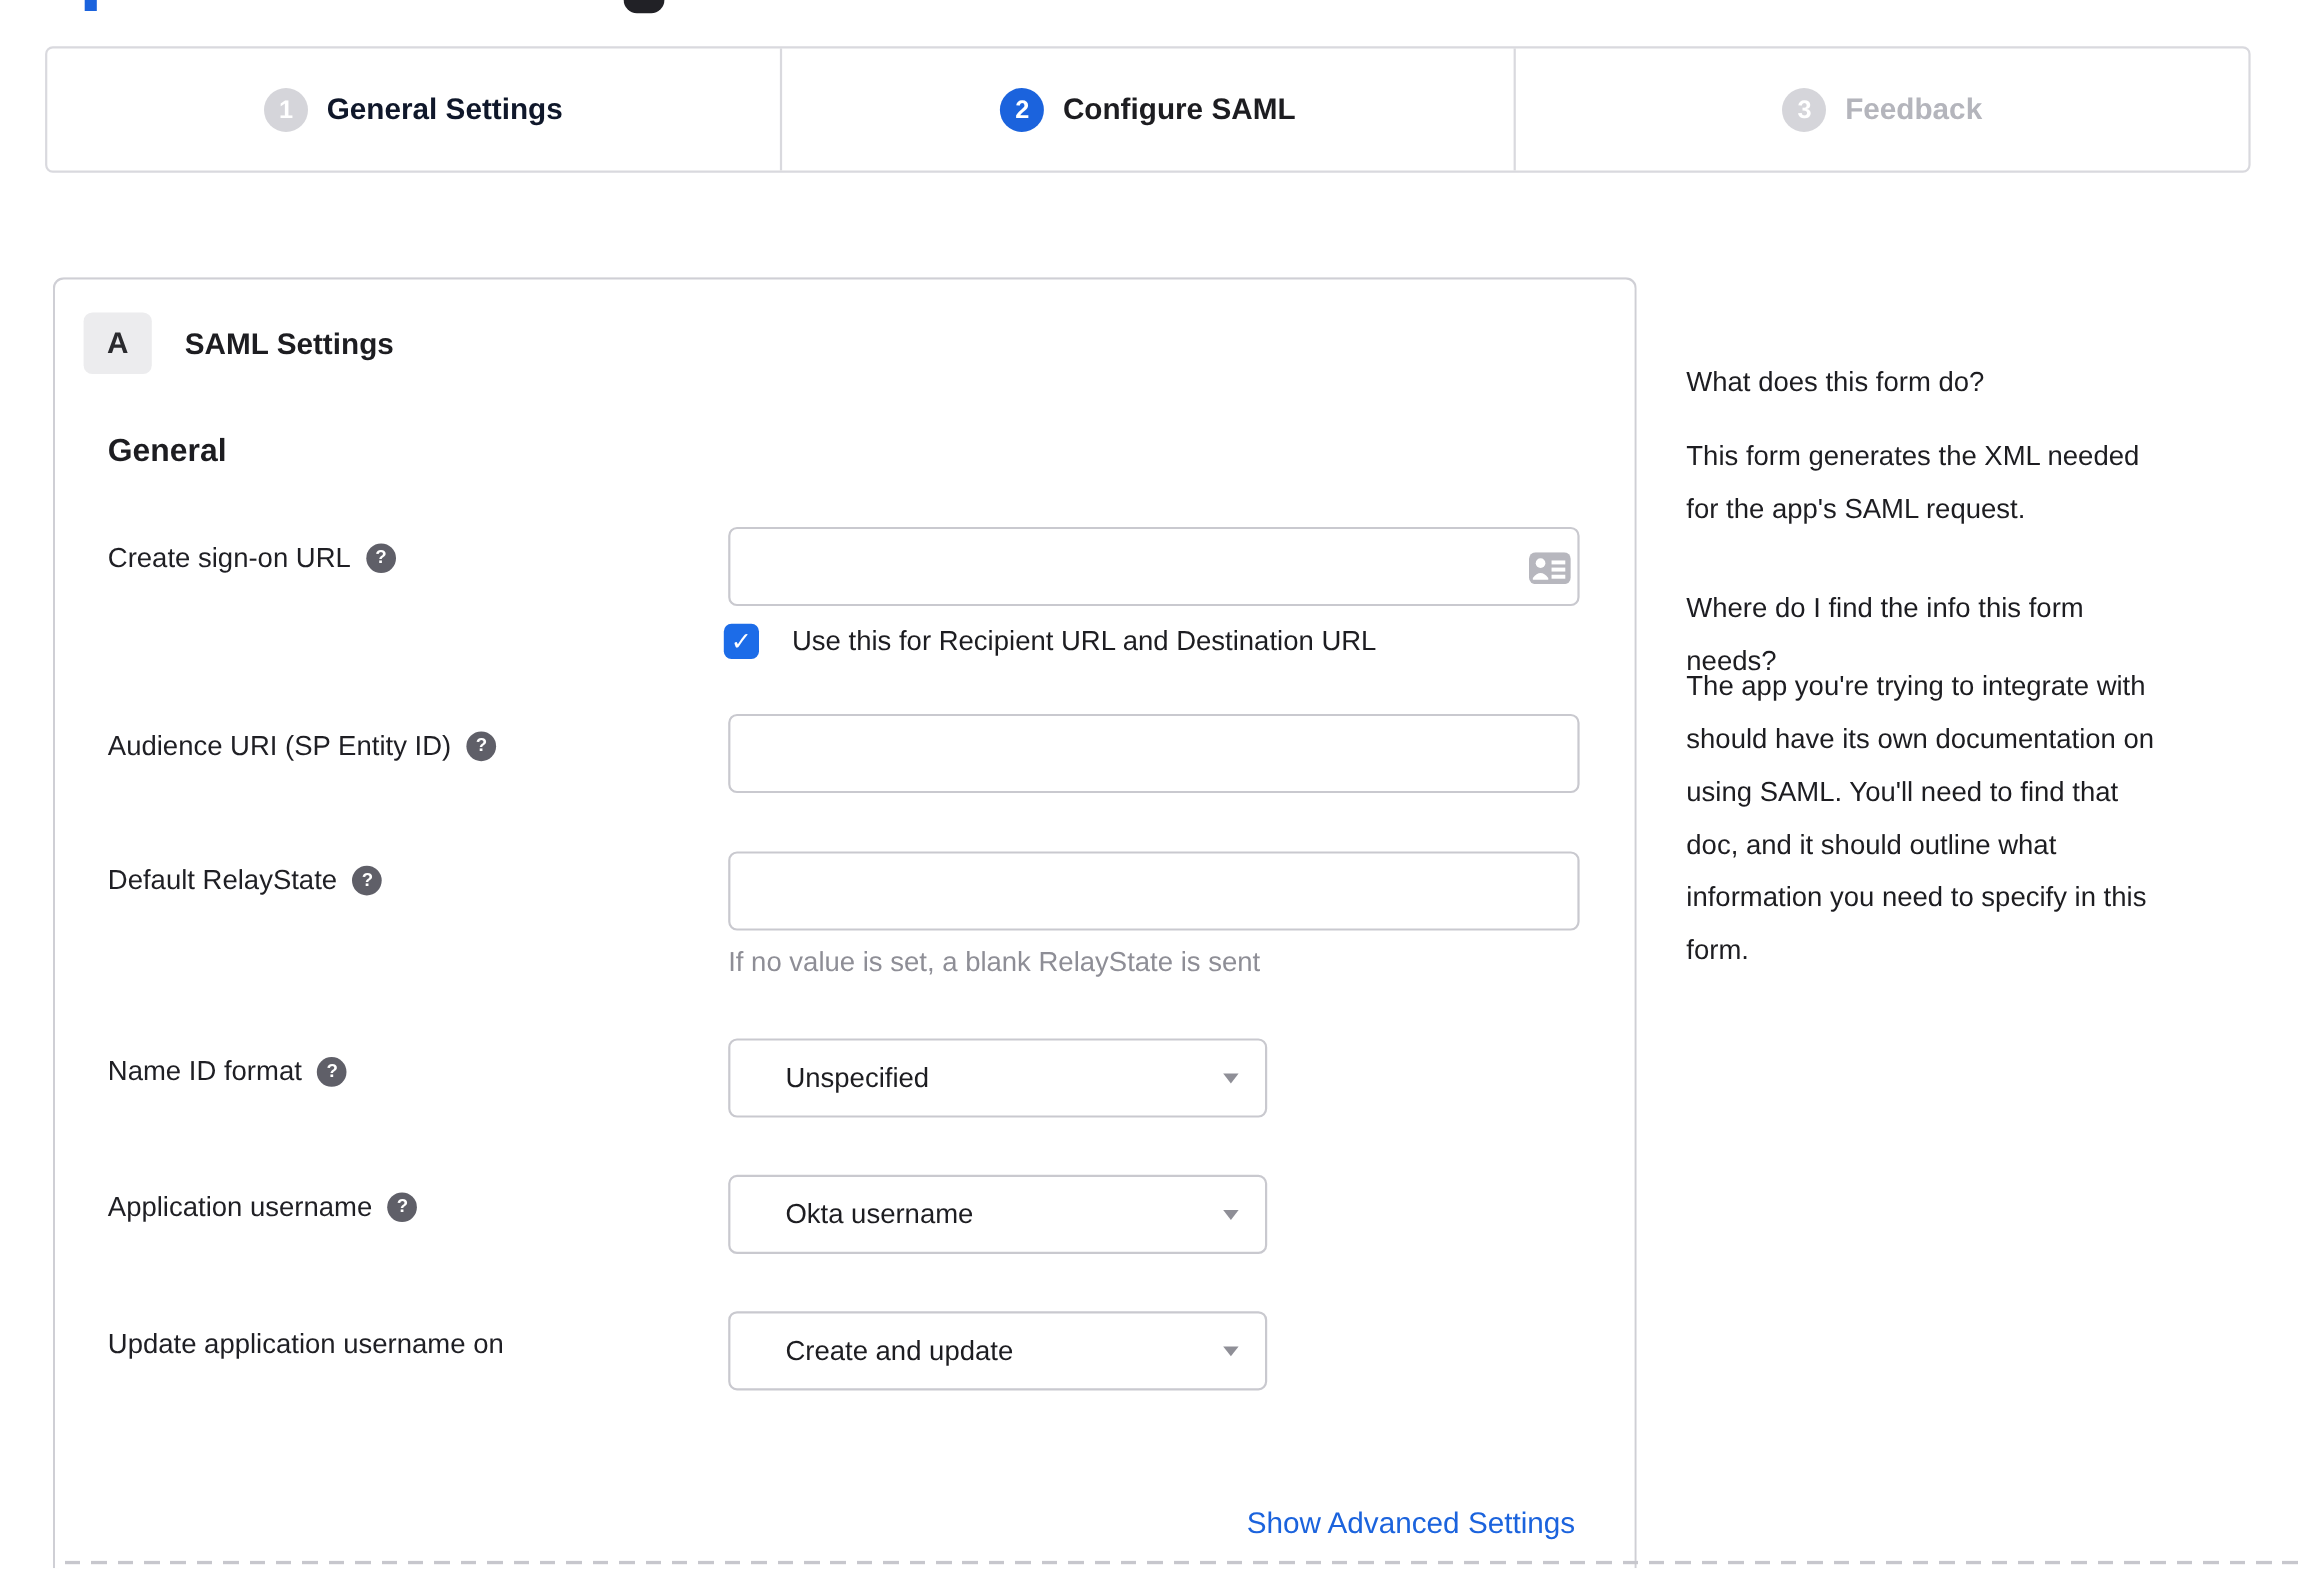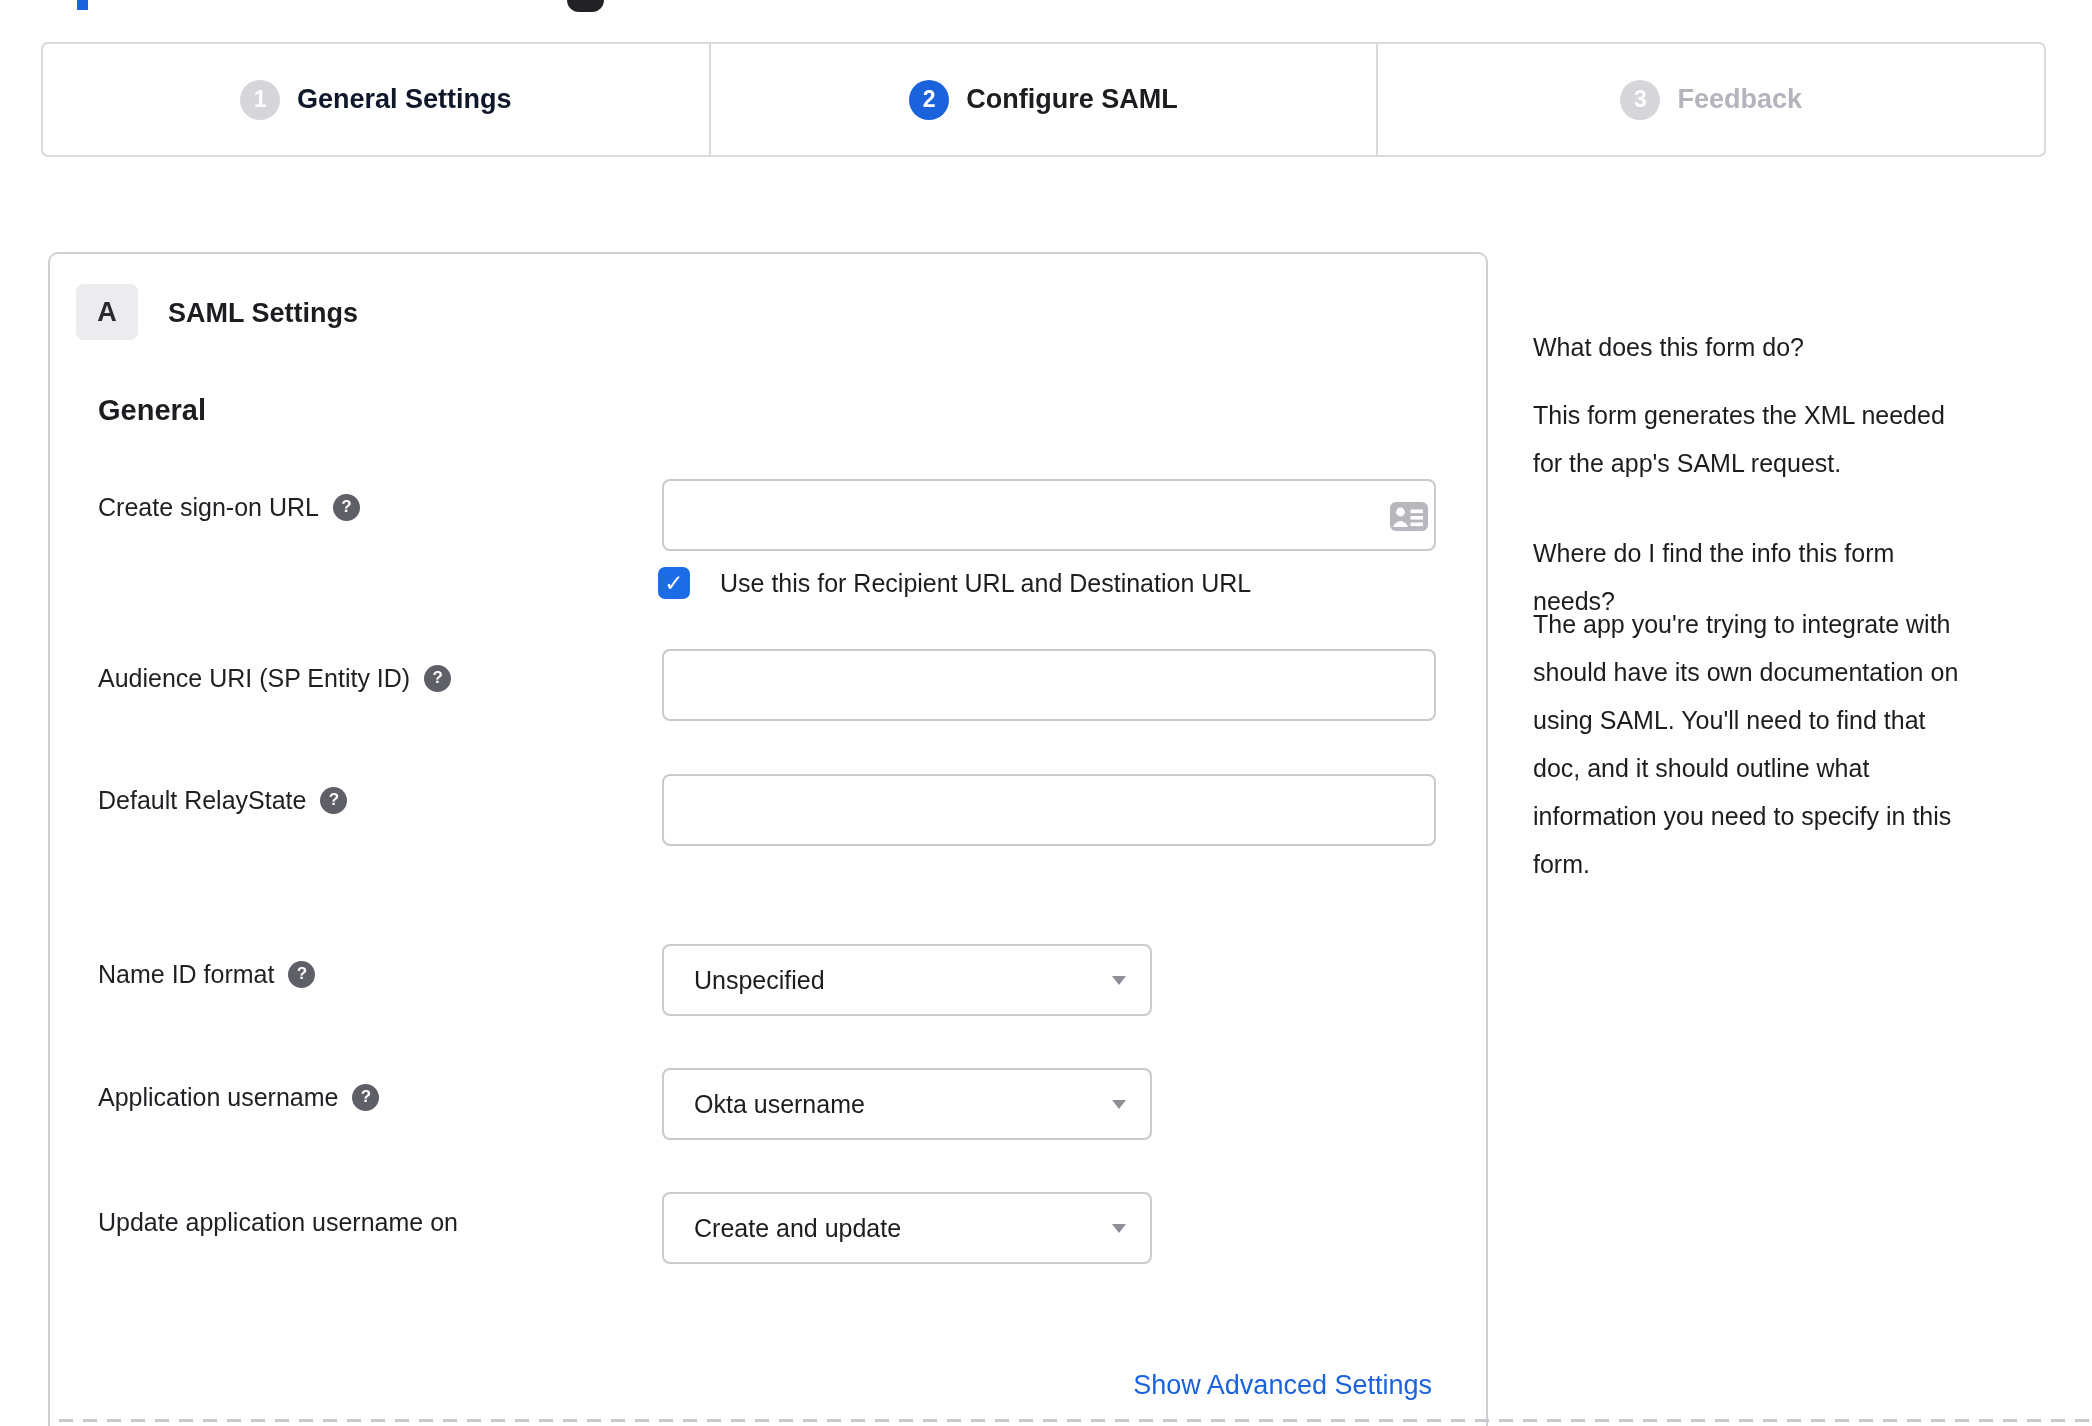--- a/index.html
+++ b/index.html
@@ -106,21 +106,21 @@
     display: flex; align-items: center;
     font-size: 25px; color: #8e8e96; white-space: nowrap;
   }
 
   .select-box {
     position: absolute; left: 612px; width: 490px; height: 72px;
     border: 2px solid #c9c9cf; border-radius: 8px; background: #ffffff;
     display: flex; align-items: center;
     padding: 0 24px 0 30px; cursor: pointer;
   }
-  .select-value { font-size: 25px; color: #1d1d21; flex: 1; white-space: nowrap; }
+  .select-value { font-size: 25px; color: #1d1d21; flex: 1; white-space: nowrap; margin-left: 20px; }
   .select-arrow {
     width: 0; height: 0; flex: 0 0 auto;
     border-left: 7px solid transparent; border-right: 7px solid transparent;
     border-top: 9px solid #8f8f97;
   }
 
   .advanced-link {
     position: absolute; right: 54px; top: 1116px;
     font-size: 27px; font-weight: 500; color: #1b63dd;
     text-decoration: none; cursor: pointer; white-space: nowrap;
@@ -201,20 +201,21 @@
       <span>Audience URI (SP Entity ID)</span>
       <span class="help-icon">?</span>
     </div>
     <input class="text-input" style="top: 395px;" type="text" value="">
 
     <div class="field-label" style="top:531px">
       <span>Default RelayState</span>
       <span class="help-icon">?</span>
     </div>
     <input class="text-input" style="top: 520px;" type="text" value="">
+    <div class="hint">If no value is set, a blank RelayState is sent</div>
 
     <div class="field-label" style="top:705px">
       <span>Name ID format</span>
       <span class="help-icon">?</span>
     </div>
     <div class="select-box" style="top:690px">
       <span class="select-value">Unspecified</span>
       <span class="select-arrow"></span>
     </div>
 

